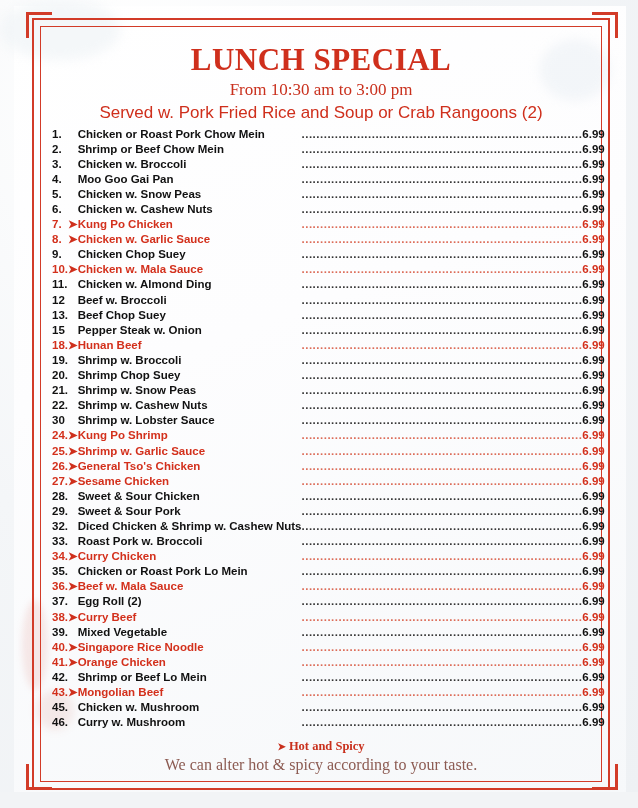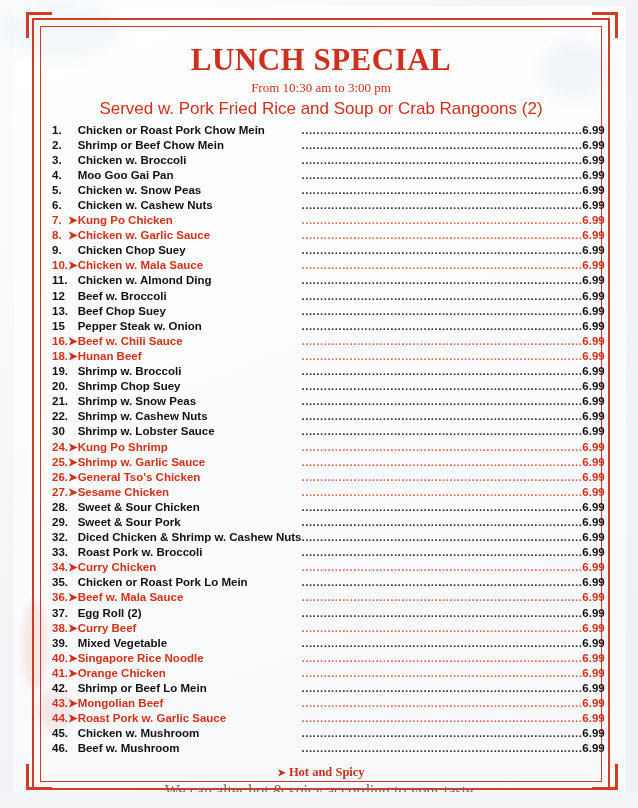--- a/index.html
+++ b/index.html
@@ -60,21 +60,21 @@
     font-weight: bold;
     font-size: 31px;
     letter-spacing: 0.5px;
     color: #cf2f1c;
     margin-top: 10px;
     line-height: 1.05;
   }
   .subtitle {
     text-align: center;
     font-family: "Liberation Serif", serif;
-    font-size: 13px;
+    font-size: 17px;
     color: #c9301d;
     margin-top: 3px;
   }
   .served {
     text-align: center;
     font-family: "Liberation Sans", sans-serif;
     font-size: 17px;
     font-weight: normal;
     color: #cf2f1c;
     margin-top: 3px;
@@ -273,27 +273,20 @@
             <td class="price">6.99</td>
           </tr>
           <tr>
             <td class="num">15</td>
             <td class="spicy"></td>
             <td class="name">Pepper Steak w. Onion</td>
             <td class="dots">............................................................................</td>
             <td class="price">6.99</td>
           </tr>
           <tr class="hot">
-            <td class="num">16.</td>
-            <td class="spicy">➤</td>
-            <td class="name">Beef w. Chili Sauce</td>
-            <td class="dots">............................................................................</td>
-            <td class="price">6.99</td>
-          </tr>
-          <tr class="hot">
             <td class="num">18.</td>
             <td class="spicy">➤</td>
             <td class="name">Hunan Beef</td>
             <td class="dots">............................................................................</td>
             <td class="price">6.99</td>
           </tr>
           <tr>
             <td class="num">19.</td>
             <td class="spicy"></td>
             <td class="name">Shrimp w. Broccoli</td>
@@ -447,38 +440,31 @@
             <td class="dots">............................................................................</td>
             <td class="price">6.99</td>
           </tr>
           <tr class="hot">
             <td class="num">43.</td>
             <td class="spicy">➤</td>
             <td class="name">Mongolian Beef</td>
             <td class="dots">............................................................................</td>
             <td class="price">6.99</td>
           </tr>
-          <tr class="hot">
-            <td class="num">44.</td>
-            <td class="spicy">➤</td>
-            <td class="name">Roast Pork w. Garlic Sauce</td>
-            <td class="dots">............................................................................</td>
-            <td class="price">6.99</td>
-          </tr>
           <tr>
             <td class="num">45.</td>
             <td class="spicy"></td>
             <td class="name">Chicken w. Mushroom</td>
             <td class="dots">............................................................................</td>
             <td class="price">6.99</td>
           </tr>
           <tr>
             <td class="num">46.</td>
             <td class="spicy"></td>
-            <td class="name">Beef w. Mushroom</td>
+            <td class="name">Curry w. Mushroom</td>
             <td class="dots">............................................................................</td>
             <td class="price">6.99</td>
           </tr>
         </tbody>
     </table>
 
     <div class="footer">
       <div class="legend">
         <span class="chili">➤</span>
         <span>Hot and Spicy</span>

